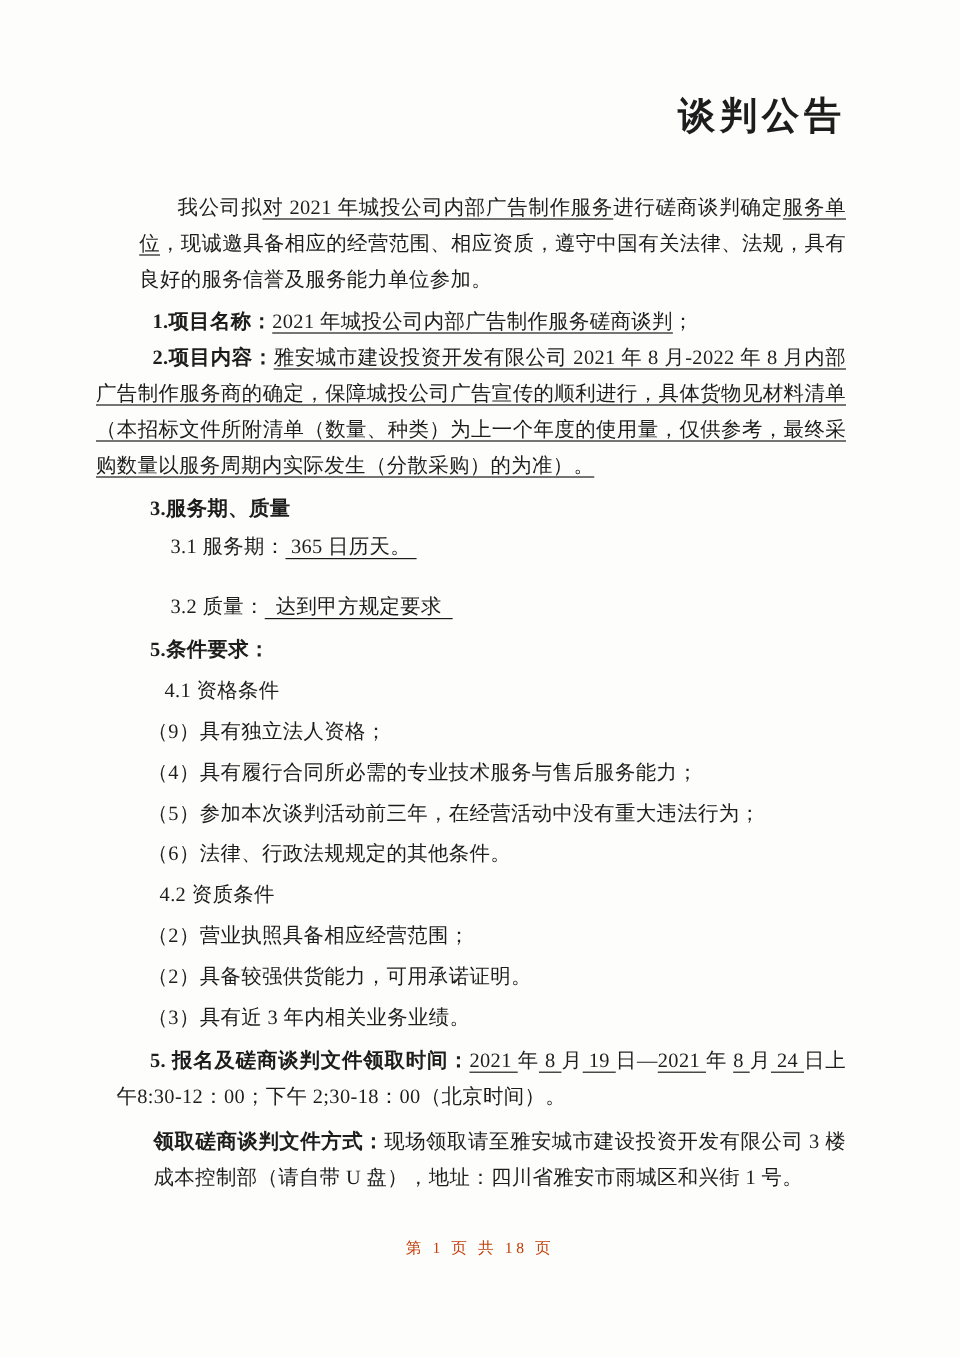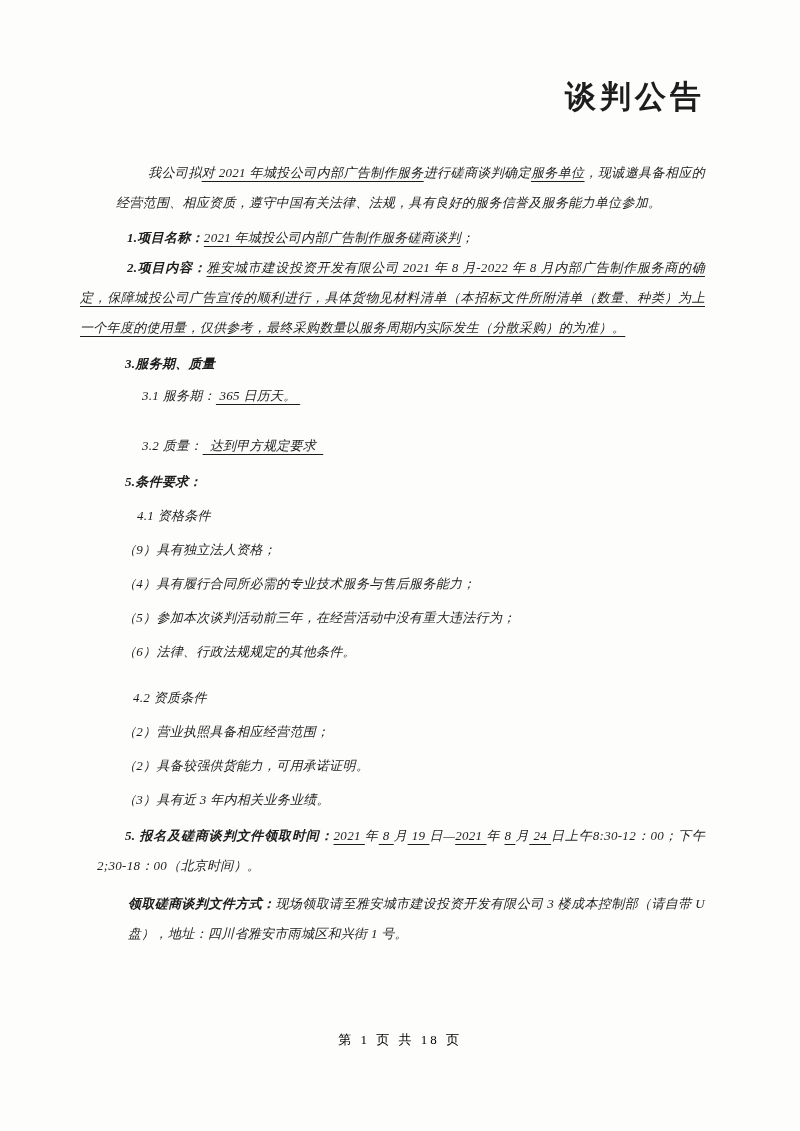--- a/index.html
+++ b/index.html
@@ -17,42 +17,42 @@
   .content {
     position:absolute; left:80px; top:0; width:625px;
   }
   .title {
     margin-top:76px;
     text-align:right;
     font-size:31px; line-height:42px;
     font-weight:bold; letter-spacing:4px;
   }
   p.body {
-    font-size:13px; line-height:30px;
-    text-align:justify; letter-spacing:0.3px;font-style:italic;
+    font-size:17px; line-height:30px;
+    text-align:justify; letter-spacing:0.3px;
   }
   .b { font-weight:bold; }
   .u { text-decoration:underline; text-underline-offset:4px; text-decoration-thickness:1px; }
   .pre { white-space:pre-wrap; }
   .intro { margin-top:40px; padding-left:36px; text-indent:32px; }
   .item1 { margin-top:5px; text-indent:47px; }
   .item2 { text-indent:47px; }
   .h3   { margin-top:6px; padding-left:45px; }
   .s31  { margin-top:2px; padding-left:62px; }
   .s32  { margin-top:20px; padding-left:62px; }
   .h4   { margin-top:6px; padding-left:45px; }
   .s41h { margin-top:4px; padding-left:57px; }
   .cond { margin-top:4px; padding-left:43px; }
-  .s42h { margin-top:16px; padding-left:53px; }
+  .s42h { margin-top:4px; padding-left:53px; }
   .item5 { margin-top:6px; margin-left:17px; text-indent:28px; }
   .pickup { margin-top:8px; padding-left:48px; line-height:32px; }
   .footer {
     position:absolute; top:1031px; left:0; width:800px;
     text-align:center;
-    font-size:13px; letter-spacing:3px; color:#000000;
+    font-size:13px; letter-spacing:3px; color:#c2410c;
   }
 </style>
 </head>
 <body>
 
 <div class="page">
   <div class="content">
 
     <h1 class="title">谈判公告</h1>
 

